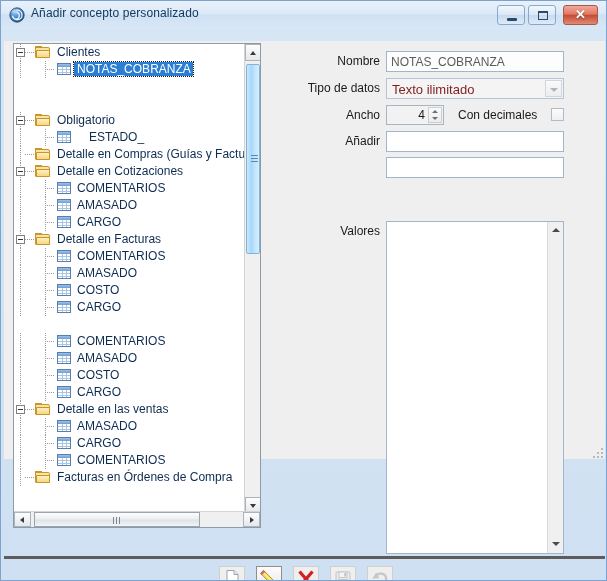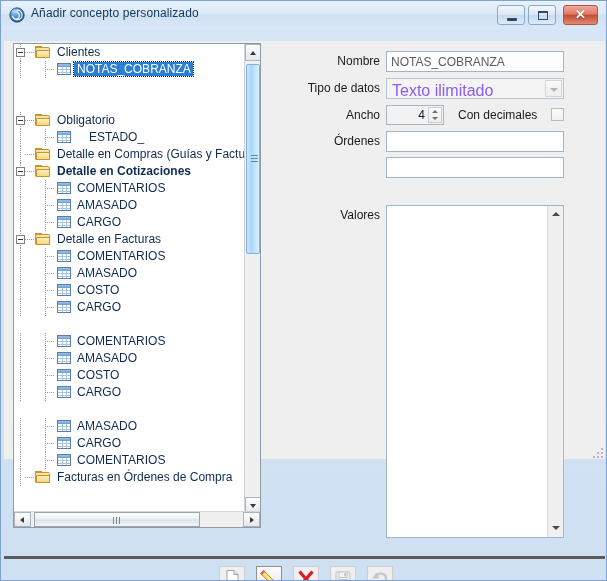--- a/index.html
+++ b/index.html
@@ -297,21 +297,21 @@
   #combo-tipo {
     position: absolute; left: 110px; top: 0px;
     width: 178px; height: 21px;
     box-sizing: border-box;
     border: 1px solid #b7c4d1;
     background: #f4f4f4;
     cursor: default;
   }
   #combo-tipo-value {
     position: absolute; left: 5px; top: 3px;
-    font-size: 16px; color: #8b5cf6;
+    font-size: 13px; color: #7f1d1d;
     white-space: nowrap;
   }
   #combo-tipo-btn {
     position: absolute; right: 1px; top: 1px;
     width: 17px; height: 17px;
     box-sizing: border-box;
     border: 1px solid #cfd6dd;
     background: linear-gradient(to bottom, #fafafa, #ededed);
     cursor: default;
   }
@@ -541,21 +541,21 @@
           <div class="trow" style="position: absolute; left: 0px; top: 102px; width: 230px;">
             <span class="vline" style="left:6px;"></span>
             <span class="hline" style="left:11px; top:8px; width:10px;"></span>
             <span class="ico-folder" style="left:21px; top:2px;">
               <span class="ftab"></span>
               <span class="fback"></span>
               <span class="ffront"></span>
             </span>
             <span class="tlabel" style="position:absolute; left:40px; top:1px;">Detalle en Compras (Guías y Facturas)</span>
           </div>
-          <div class="trow" style="position: absolute; left: 0px; top: 119px; width: 230px; font-weight: bold;">
+          <div class="trow" style="position: absolute; left: 0px; top: 119px; width: 230px;">
             <span class="vline" style="left:6px;"></span>
             <span class="hline" style="left:11px; top:8px; width:10px;"></span>
             <span class="expbox" style="left:2px; top:4px;"></span>
             <span class="ico-folder" style="left:21px; top:2px;">
               <span class="ftab"></span>
               <span class="fback"></span>
               <span class="ffront"></span>
             </span>
             <span class="tlabel" style="position:absolute; left:40px; top:1px;">Detalle en Cotizaciones</span>
           </div>
@@ -705,20 +705,31 @@
             <span class="vline" style="left:31px;"></span>
             <span class="hline" style="left:31px; top:8px; width:10px;"></span>
             <span class="ico-grid" style="left:43px; top:2px;">
               <span class="ghdr"></span>
               <span class="gr1"></span>
               <span class="gr2"></span>
               <span class="gc1"></span>
               <span class="gc2"></span>
             </span>
             <span class="tlabel" style="position:absolute; left:60px; top:1px;">CARGO</span>
+          </div>
+          <div class="trow" style="position: absolute; left: 0px; top: 357px; width: 230px;">
+            <span class="vline" style="left:6px;"></span>
+            <span class="hline" style="left:11px; top:8px; width:10px;"></span>
+            <span class="expbox" style="left:2px; top:4px;"></span>
+            <span class="ico-folder" style="left:21px; top:2px;">
+              <span class="ftab"></span>
+              <span class="fback"></span>
+              <span class="ffront"></span>
+            </span>
+            <span class="tlabel" style="position:absolute; left:40px; top:1px;">Detalle en las ventas</span>
           </div>
           <div class="trow" style="position: absolute; left: 0px; top: 374px; width: 230px;">
             <span class="vline" style="left:6px;"></span>
             <span class="vline" style="left:31px;"></span>
             <span class="hline" style="left:31px; top:8px; width:10px;"></span>
             <span class="ico-grid" style="left:43px; top:2px;">
               <span class="ghdr"></span>
               <span class="gr1"></span>
               <span class="gr2"></span>
               <span class="gc1"></span>
@@ -817,30 +828,30 @@
             <div id="spin-down">
               <div class="spin-tri down"></div>
             </div>
           </div>
         </div>
         <div class="cbox-label" style="left:182px; top:3px;">Con decimales</div>
         <div class="cbox" style="left:275px; top:3px;"></div>
       </div>
 
       <div class="frow" style="top:88px;">
-        <div class="flabel-box">Órdenes</div>
+        <div class="flabel-box">Añadir</div>
         <input class="finput" id="in-mascara" type="text" style="top: 0px; width: 178px; height: 21px;" value="">
       </div>
 
       <div class="frow" style="top:114px;">
         <input class="finput" id="in-valordef" type="text" style="top: 0px; width: 178px; height: 21px;" value="">
       </div>
 
 
-      <div class="frow" style="top:162px; height:335px;">
+      <div class="frow" style="top:178px; height:335px;">
         <div class="flabel-box">Valores</div>
         <div id="valores-wrap">
           <textarea id="valores-text" placeholder="" style=""></textarea>
           <div id="valores-vsb">
             <div class="vsb-sbtn" id="valores-up">
               <div class="vsb-tri up"></div>
             </div>
             <div class="vsb-sbtn" id="valores-down">
               <div class="vsb-tri down"></div>
             </div>

